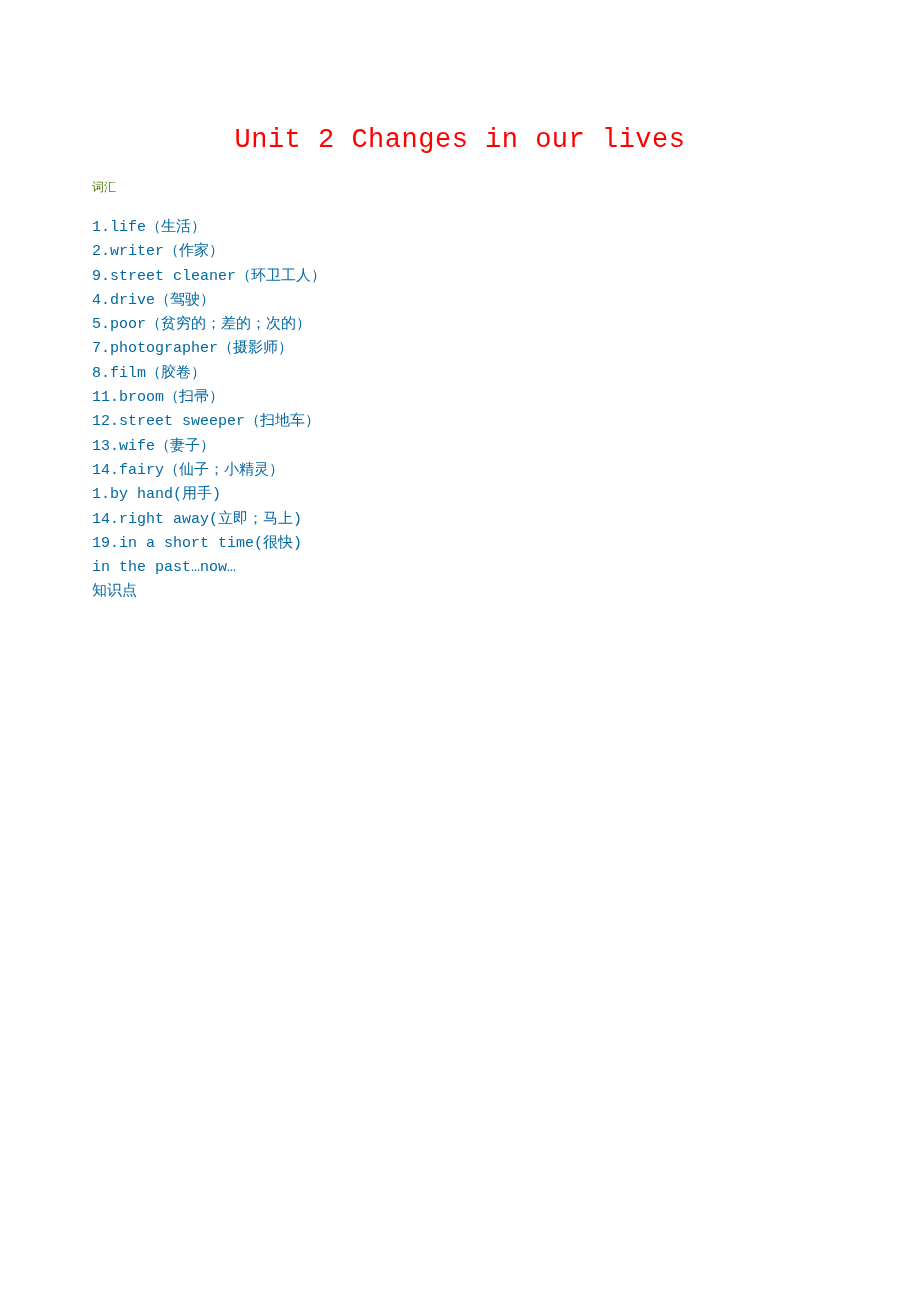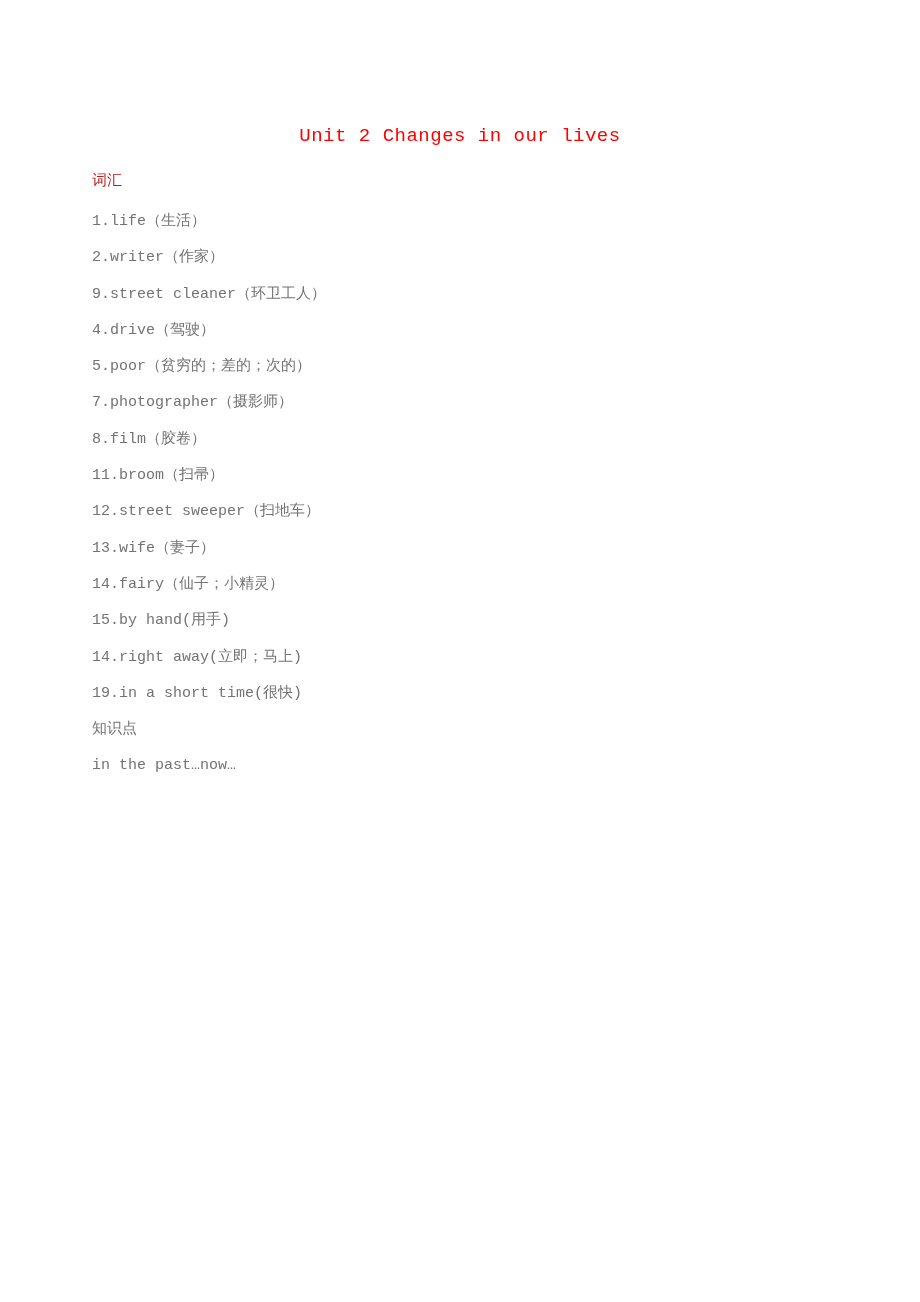--- a/index.html
+++ b/index.html
@@ -10,38 +10,37 @@
     body {
       background: #ffffff;
       width: 920px;
       height: 1302px;
       padding: 125px 90px 0 90px;
       font-family: "SimSun", "宋体", serif;
     }
     .title {
       color: #ff0000;
       font-family: "Courier New", "SimSun", monospace;
-      font-size: 19px;
+      font-size: 27px;
       text-align: center;
       margin-bottom: 24px;
       letter-spacing: 0.5px;
     }
     .section-heading {
       font-family: "SimHei", "黑体", sans-serif;
-      font-size: 15px;
-      color: #b91c1c;
+      font-size: 12px;
+      color: #4d7c0f;
       margin-bottom: 20px;
     }
     .item {
       font-family: "Courier New", "SimSun", monospace;
       font-size: 15px;
-      color: #737373;
+      color: #0369a1;
       line-height: 1.62;
       white-space: nowrap;
-      margin-top: 12px;
     }
     .content {
       padding-left: 2px;
     }
   </style>
 </head>
 <body>
 
 <div class="title">Unit 2   Changes in our lives</div>
 
@@ -51,18 +50,18 @@
   <div class="item">2.writer（作家）</div>
   <div class="item">9.street cleaner（环卫工人）</div>
   <div class="item">4.drive（驾驶）</div>
   <div class="item">5.poor（贫穷的；差的；次的）</div>
   <div class="item">7.photographer（摄影师）</div>
   <div class="item">8.film（胶卷）</div>
   <div class="item">11.broom（扫帚）</div>
   <div class="item">12.street sweeper（扫地车）</div>
   <div class="item">13.wife（妻子）</div>
   <div class="item">14.fairy（仙子；小精灵）</div>
-  <div class="item">15.by hand(用手)</div>
+  <div class="item">1.by hand(用手)</div>
   <div class="item">14.right away(立即；马上)</div>
   <div class="item">19.in a short time(很快)</div>
+  <div class="item">in the past…now…</div>
   <div class="item">知识点</div>
-  <div class="item">in the past…now…</div>
 </div>
 
 </body></html>

